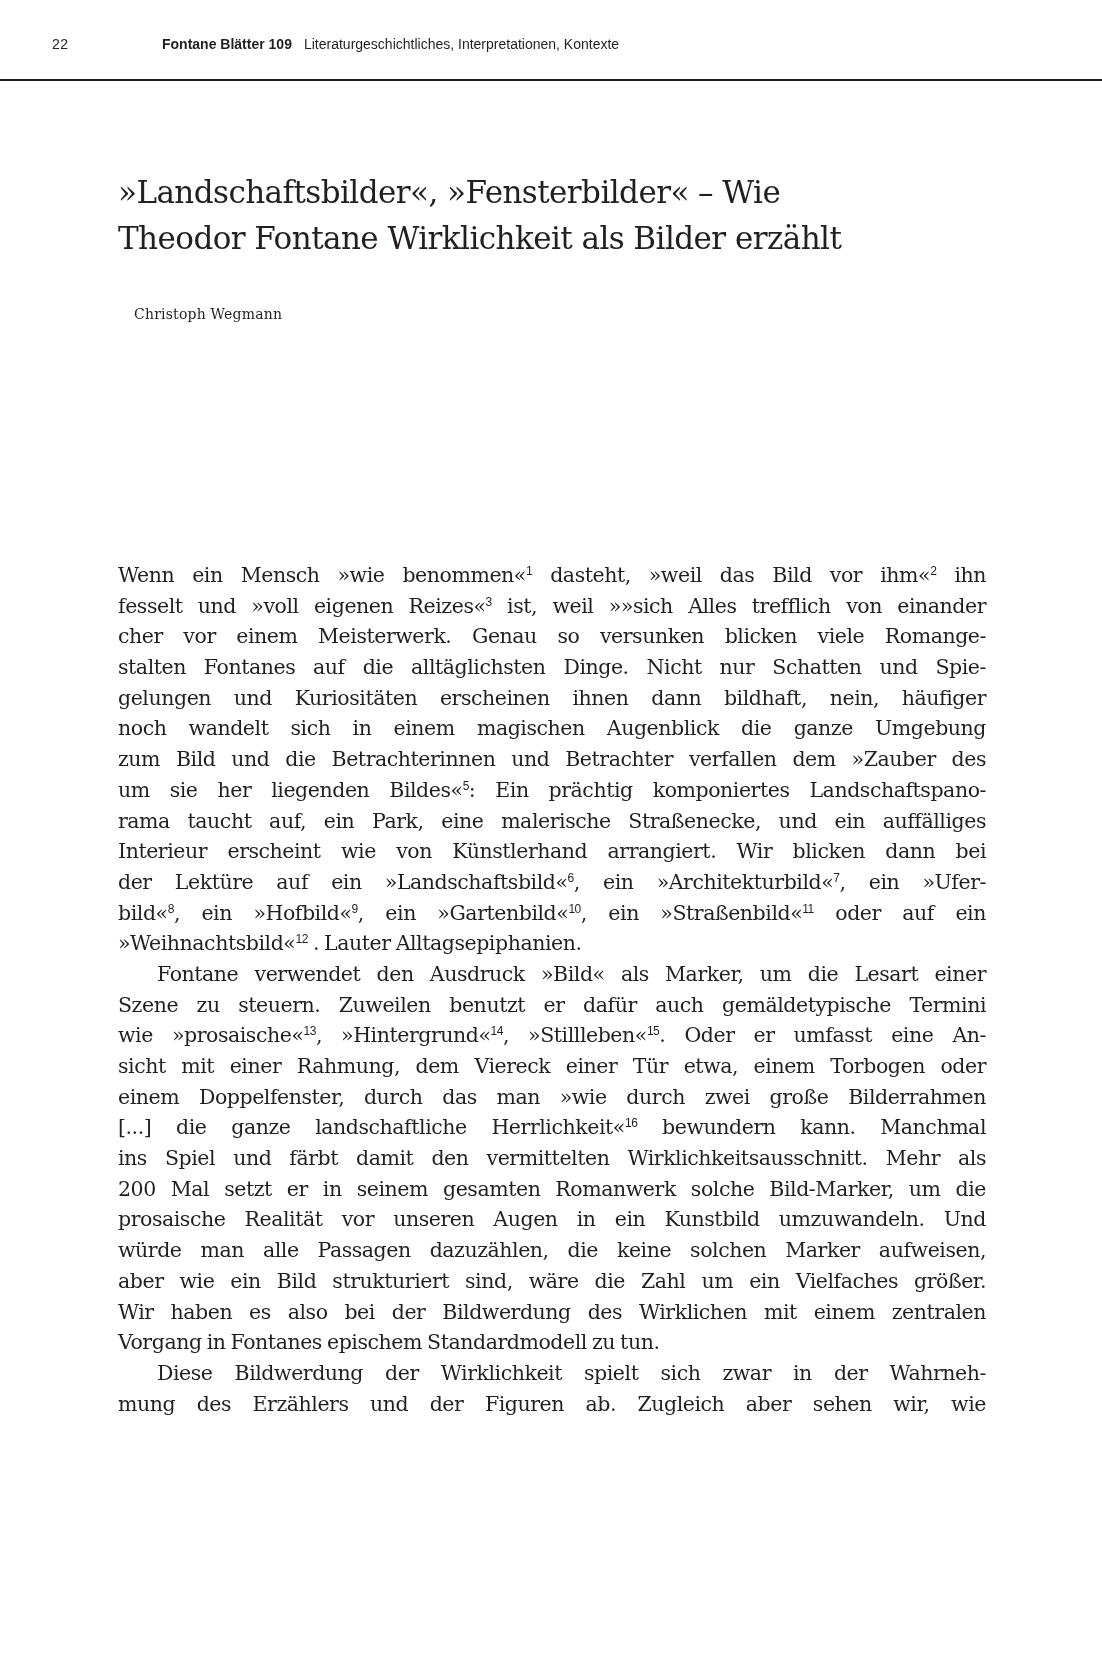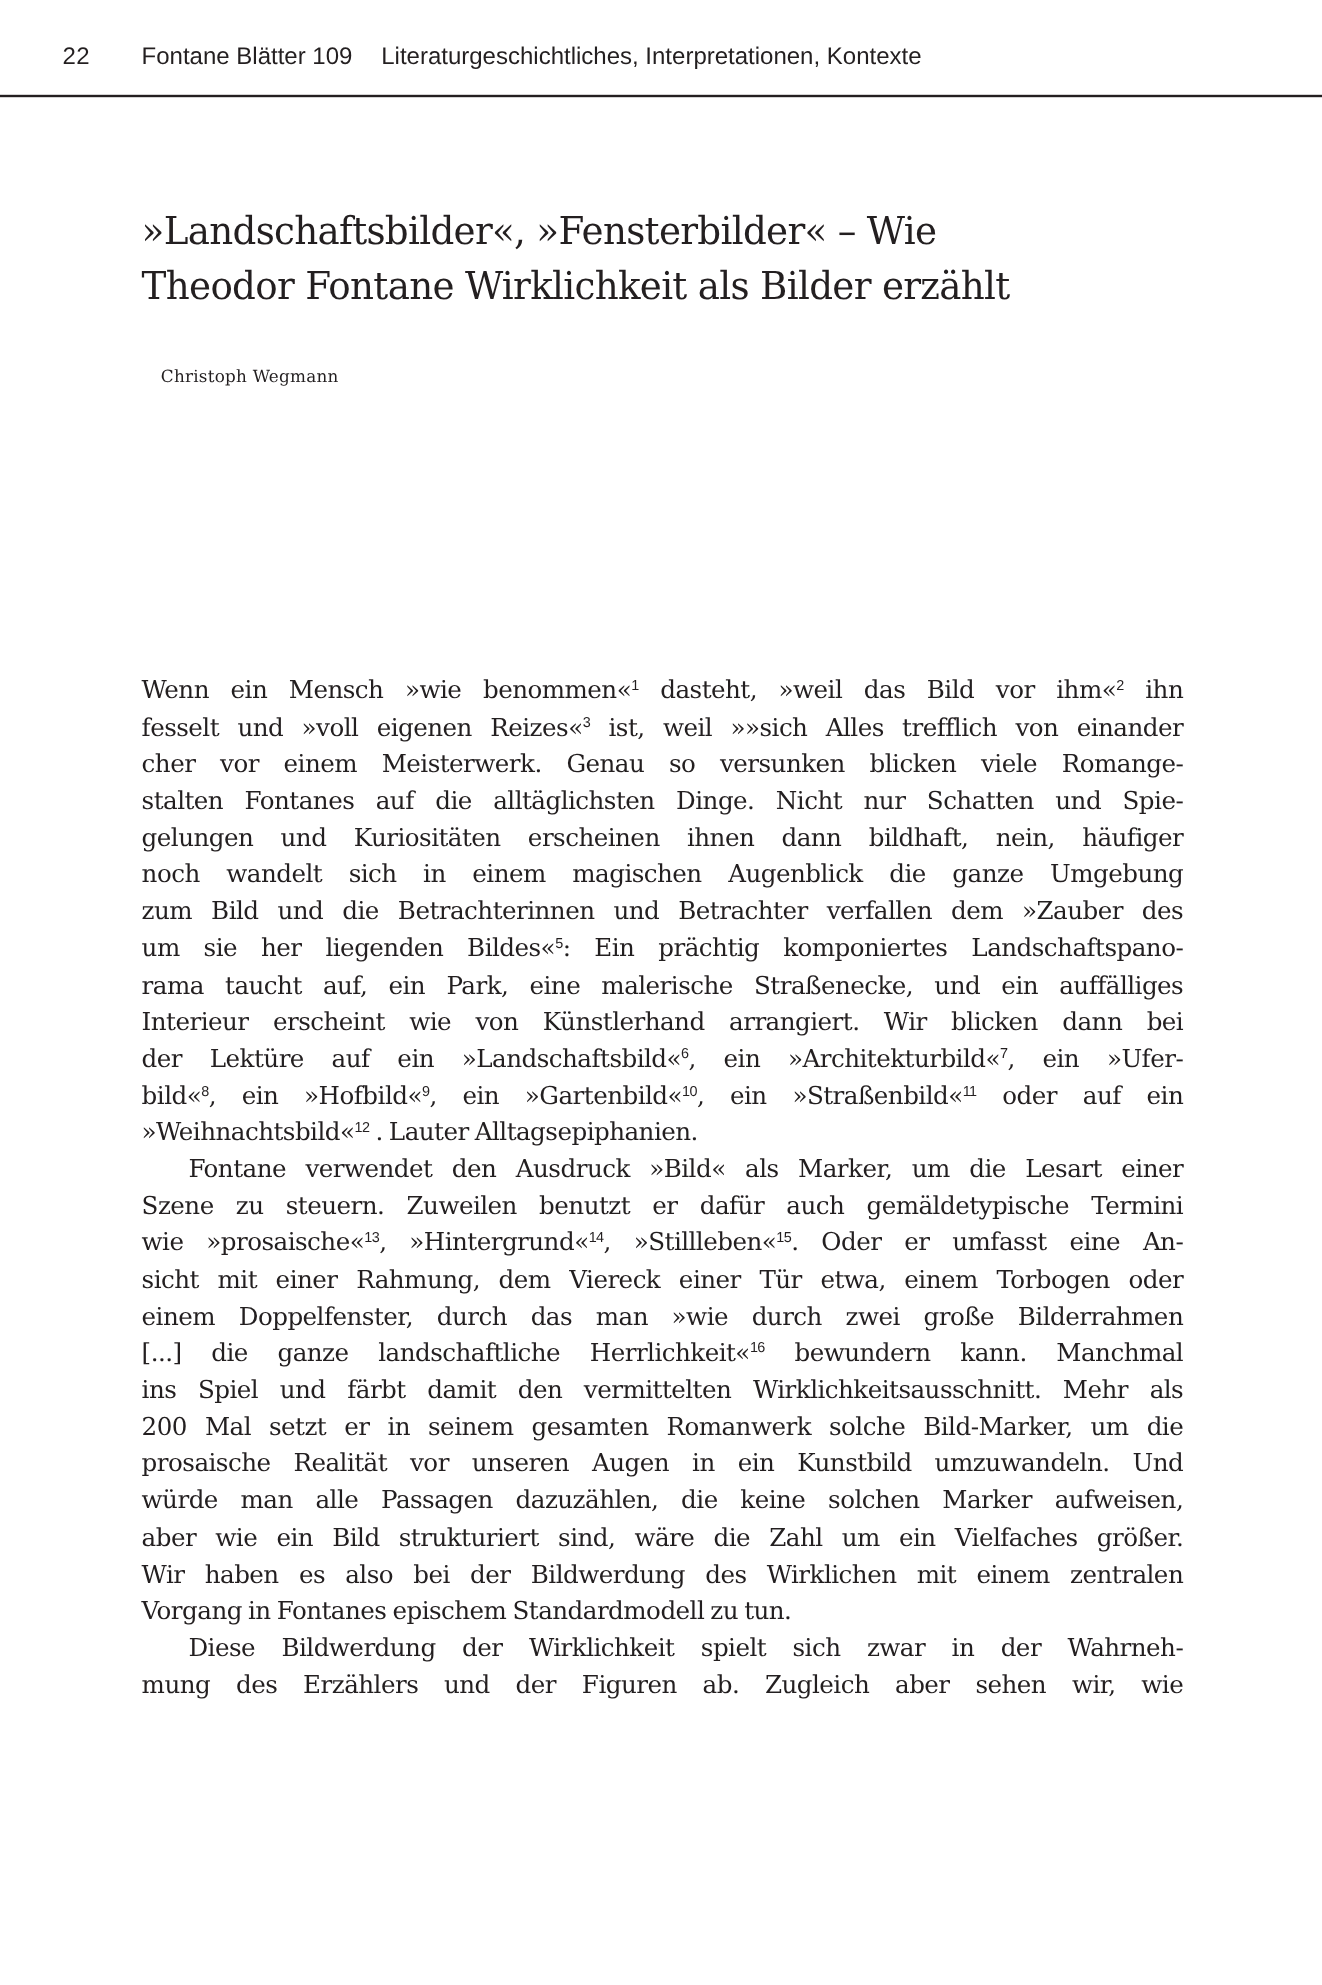--- a/index.html
+++ b/index.html
@@ -1,25 +1,25 @@
 <!DOCTYPE html>
 <html><head>
 <meta charset="utf-8">
 <style>
   html, body { margin: 0; padding: 0; background: #ffffff; }
   body { width: 1102px; height: 1654px; position: relative; overflow: hidden; color: #231f20; }
   .running-head {
     position: absolute; left: 0; top: 0; width: 1102px; height: 79px;
     border-bottom: 2px solid #231f20; box-sizing: content-box;
-    font-family: "Liberation Sans", sans-serif; font-size: 20px;
+    font-family: "Liberation Sans", sans-serif; font-size: 14px;
   }
   .running-head .pageno { position: absolute; left: 52px; top: 36px; letter-spacing: 0.5px; }
   .running-head .journal { position: absolute; left: 118px; top: 36px; white-space: nowrap; }
-  .running-head .journal b { font-weight: normal; }
-  .running-head .section { margin-left: 24px; }
+  .running-head .journal b { font-weight: bold; margin-left: 44px; }
+  .running-head .section { margin-left: 12px; }
   .title {
     position: absolute; left: 118px; top: 169px; width: 900px; margin: 0;
     font-family: "DejaVu Serif", serif; font-weight: normal; font-size: 32px; line-height: 46px;
     letter-spacing: -0.6px; transform: scaleX(0.97); transform-origin: left top;
   }
   .title .line { display: block; white-space: nowrap; }
   .author {
     position: absolute; left: 134px; top: 306px; margin: 0;
     font-family: "DejaVu Serif", serif; font-size: 14px; letter-spacing: 0.2px;
   }

